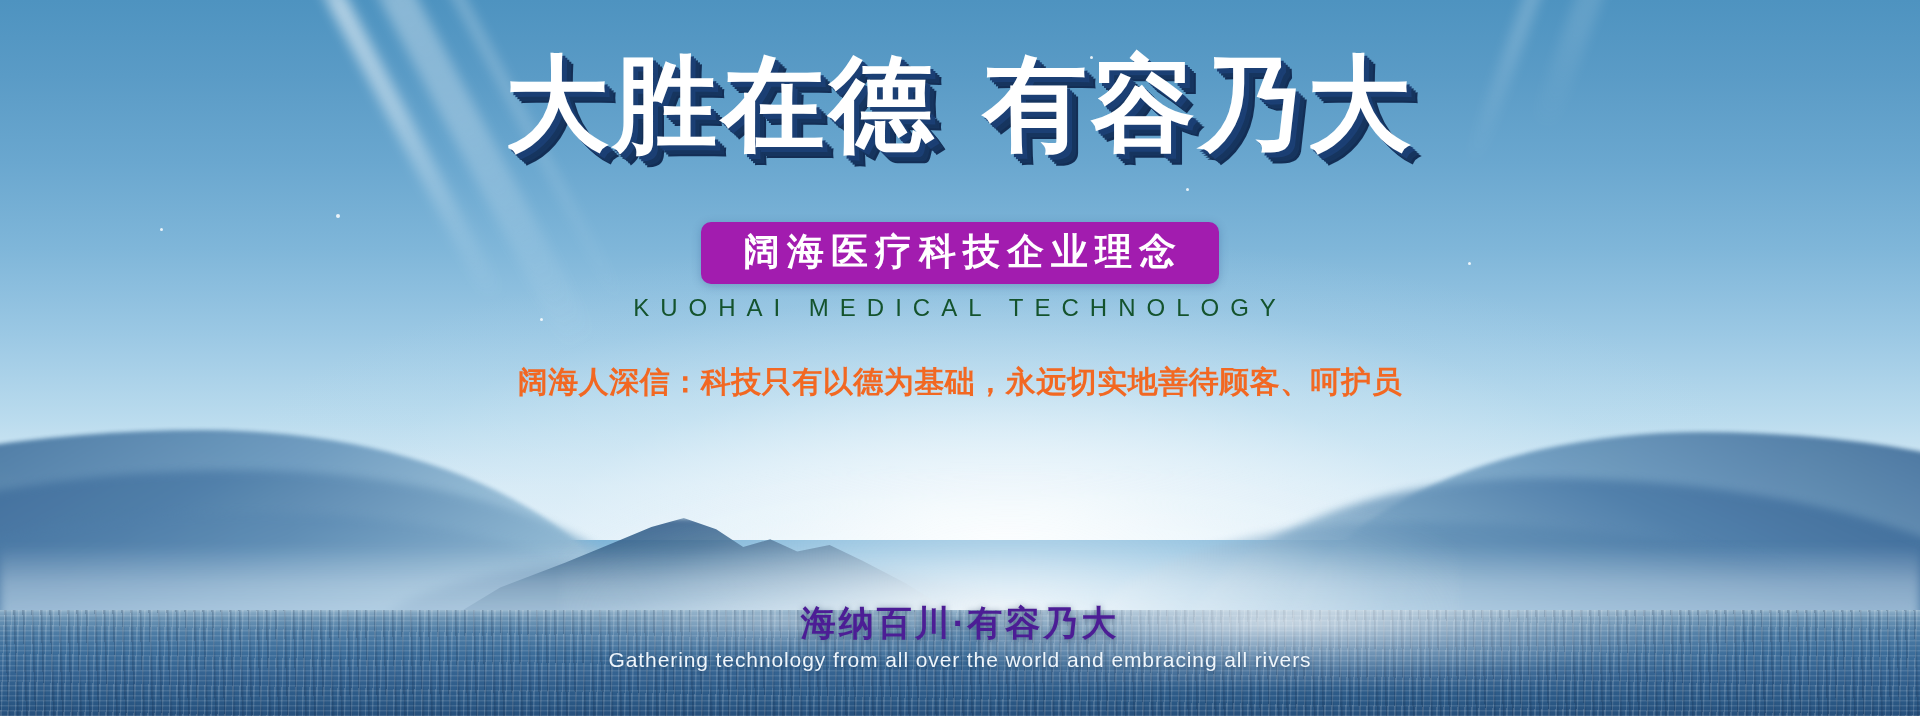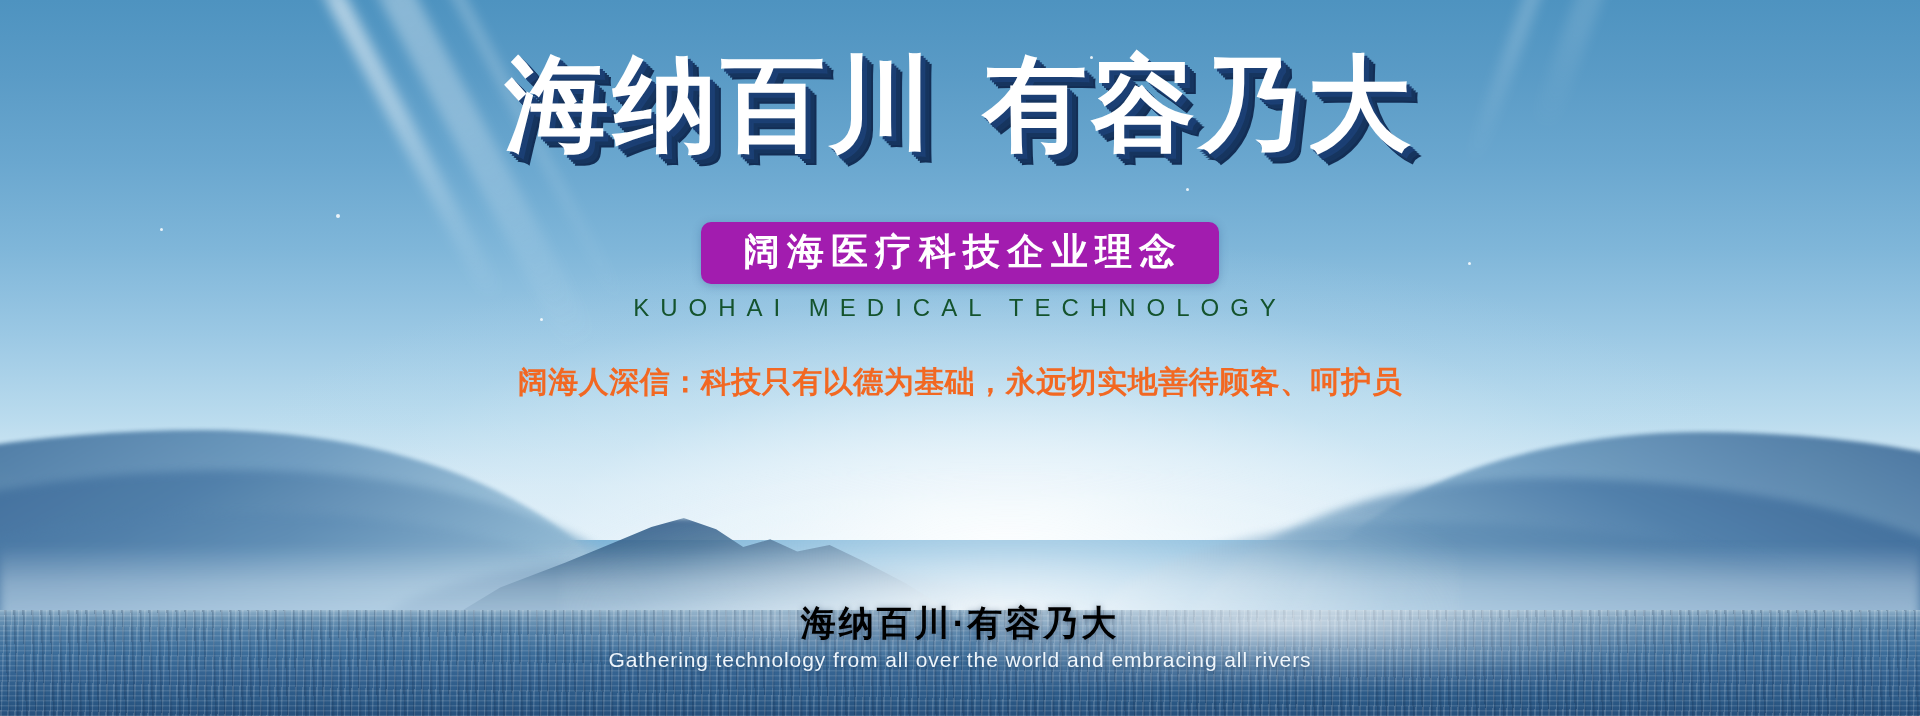--- a/index.html
+++ b/index.html
@@ -276,21 +276,21 @@
     font-weight: 700;
     line-height: 48px;
     letter-spacing: 0.5px;
   }
   .para .line { display: block; white-space: nowrap; }
 
   .bottom-cn {
     position: absolute;
     left: 0; top: 600px;
     width: 1920px;
-    color: #000000;
+    color: #4c1d95;
     font-size: 35px;
     font-weight: 600;
     letter-spacing: 3px;
     white-space: nowrap;
     text-shadow: 0 1px 6px rgba(20,50,85,0.55);
   }
   .bottom-en {
     position: absolute;
     left: 0; top: 648px;
     width: 1920px;
@@ -333,21 +333,21 @@
   <div class="glow-center"></div>
 
   <div class="sea">
     <div class="sea-texture"></div>
     <div class="sea-shine"></div>
     <div class="sea-shine-2"></div>
   </div>
 
   <div class="content">
 
-    <div class="headline"><span>海纳百川</span><span class="gap"></span><span>有容乃大</span></div>
+    <div class="headline"><span>大胜在德</span><span class="gap"></span><span>有容乃大</span></div>
 
     <div class="badge-wrap">
       <span class="badge">阔海医疗科技企业理念</span>
     </div>
 
     <div class="en-sub">KUOHAI MEDICAL TECHNOLOGY</div>
 
     <div class="para">
       <span class="line">阔海人深信：科技只有以德为基础，永远切实地善待顾客、呵护员</span>
     </div>

